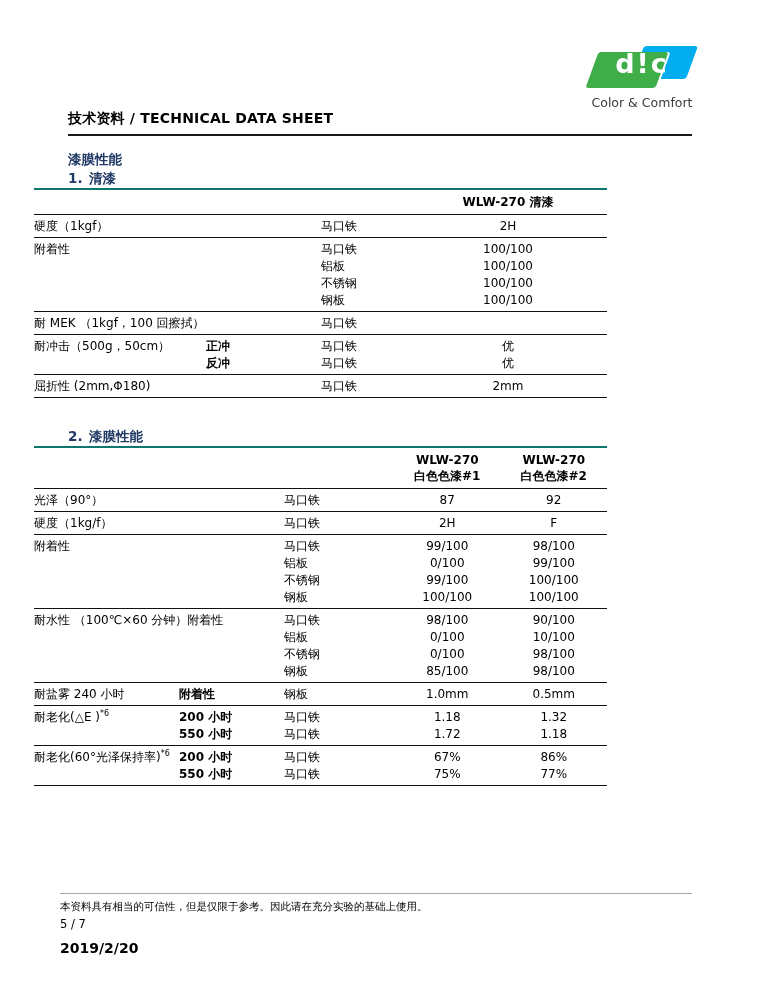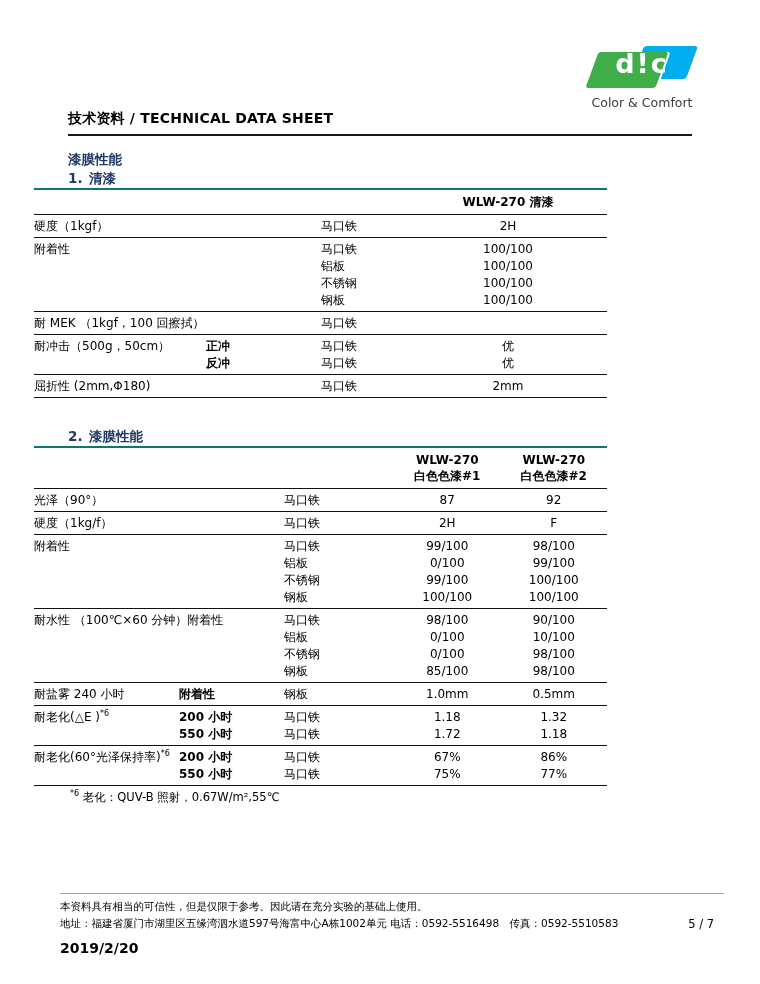--- a/index.html
+++ b/index.html
@@ -49,21 +49,21 @@
   .c-substrate { flex:none; white-space:nowrap; }
   .t1 .c-substrate { width:88px; }
   .t2 .c-substrate { width:110px; }
   .c-val { flex:1 1 0; text-align:center; white-space:nowrap; }
   .col-head { line-height:16.5px; }
   sup { font-size:8px; vertical-align:super; line-height:0; }
 
   .footnote { margin:4px 68px 0 70px; font-size:11.5px; }
 
   
-  .footer { position:absolute; left:60px; right:36px; top:893px; }
+  .footer { position:absolute; left:60px; right:68px; top:893px; }
   .footer-rule { border:none; border-top:1.5px solid #a8a8a8; }
   .disclaimer { margin-top:6px; font-size:10.5px; }
   .company { margin-top:5px; font-size:15px; font-weight:bold; }
   .addr-row { display:flex; justify-content:space-between; align-items:center; margin-top:3px; }
   .address { font-size:10.5px; }
   .pageno { font-size:11.5px; margin-right:10px; white-space:nowrap; }
   .date { margin-top:9px; font-size:14px; font-weight:bold; }
 </style>
 </head>
 <body>
@@ -313,28 +313,23 @@
                 <div class="c-substrate">马口铁</div>
                 <div class="c-val">75%</div>
                 <div class="c-val">77%</div>
               </div>
             </div>
           </div>
         </div>
       </section>
     </div>
 
-  <div class="footnote">
-    <sup>*6</sup>
-    <span>老化：QUV-B 照射，0.67W/m²,55℃</span>
-  </div>
 
   <div class="footer">
     <hr class="footer-rule">
     <div class="disclaimer">本资料具有相当的可信性，但是仅限于参考。因此请在充分实验的基础上使用。</div>
     <div class="addr-row">
-      <span class="address">地址：福建省厦门市湖里区五缘湾泗水道597号海富中心A栋1002单元 电话：0592-5516498　传真：0592-5510583</span>
       <span class="pageno">5 / 7</span>
     </div>
     <div class="date">2019/2/20</div>
   </div>
 
 </div>
 
 </body></html>

